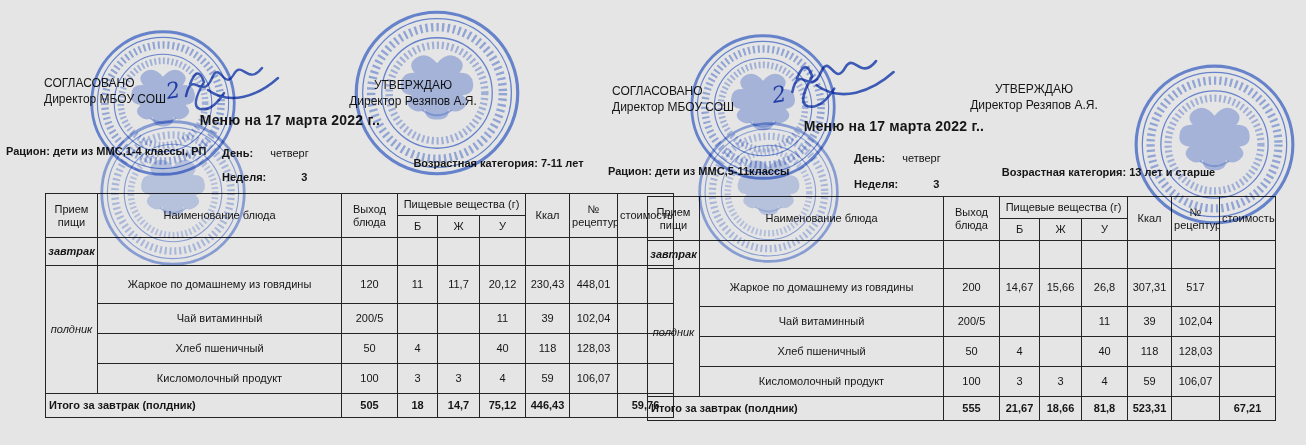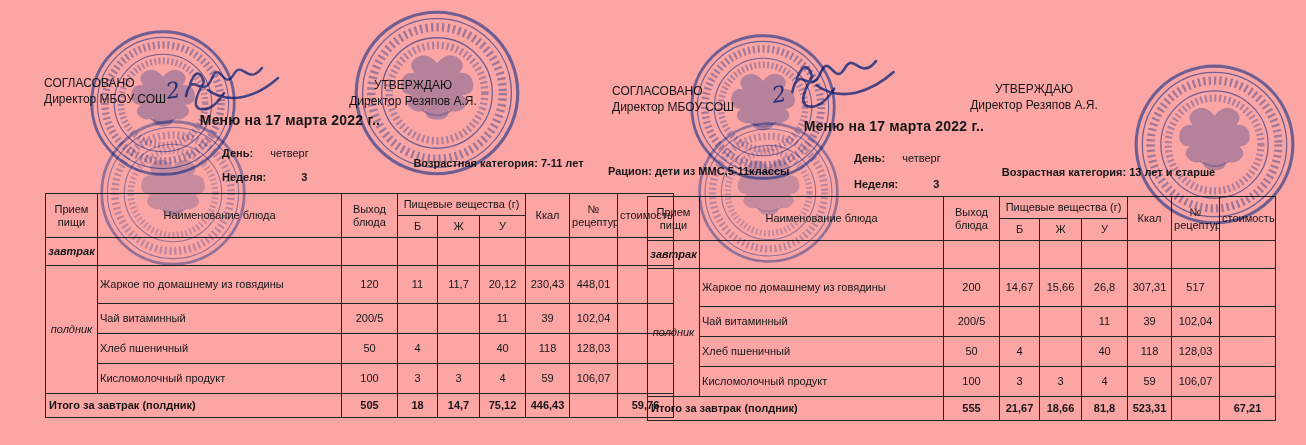--- a/index.html
+++ b/index.html
@@ -1,28 +1,28 @@
 <!DOCTYPE html>
 <html><head>
 <meta charset="utf-8">
 <style>
   html,body{margin:0;padding:0;background:#ffffff;font-family:"Liberation Sans",sans-serif;color:#161616;}
-  #page{position:relative;width:1306px;height:445px;background:#fca5a5;overflow:hidden;}
+  #page{position:relative;width:1306px;height:445px;background:#e5e5e5;overflow:hidden;}
   .doc{position:absolute;top:0;height:445px;width:656px;}
   .abs{position:absolute;}
   .b{font-weight:700;}
   .fs11{font-size:11px;line-height:1.25;}
   .fs12{font-size:12px;line-height:1.3;}
   .title{font-size:14px;font-weight:700;letter-spacing:.2px;}
   .center{text-align:center;}
   table.menu{border-collapse:collapse;table-layout:fixed;background:transparent;margin-left:41px;}
   .menu th,.menu td{border:1px solid #242424;font-size:11px;padding:1px 2px;vertical-align:middle;overflow:hidden;line-height:1.12;}
   .menu th{font-weight:400;text-align:center;}
   .menu td.num{text-align:center;}
-  .menu td.dish{text-align:left;padding-left:2px;}
+  .menu td.dish{text-align:center;padding-left:2px;}
   .menu td.meal{text-align:center;font-style:italic;}
   tr.total td{font-weight:700;}
   tr.total td.lbl{text-align:left;padding-left:3px;}
   .rh-h1{height:22px}.rh-h2{height:22px}.rh-meal{height:28px}
   .rh-r0{height:38px}.rh-r{height:30px}.rh-t{height:24px}
   .stamp{position:absolute;color:#3f6cd8;opacity:.75;mix-blend-mode:multiply;pointer-events:none;}
   .stamp.light{opacity:.55;}
   .sig{position:absolute;color:#2f54c4;opacity:.9;mix-blend-mode:multiply;pointer-events:none;}
   .hand{position:absolute;font-family:"DejaVu Serif",serif;font-style:italic;color:#2f54c4;font-size:22px;transform:rotate(-10deg);mix-blend-mode:multiply;}
 </style>
@@ -55,20 +55,21 @@
       <div>Директор МБОУ СОШ</div>
     </div>
 
     <div class="abs fs12 center" style="left:318px;top:78px;width:190px;">
       <div>УТВЕРЖДАЮ</div>
       <div>Директор Резяпов А.Я.</div>
     </div>
 
     <div class="abs title" style="left:150px;top:112px;width:280px;text-align:center;">Меню на 17 марта  2022 г..</div>
 
+    <div class="abs fs11 b" style="left:6px;top:145px;width:205px;">Рацион: дети из ММС,1-4 классы, РП</div>
 
     <div class="abs fs11" style="left:222px;top:147px;">
       <span class="b">День:</span>
       <span style="margin-left:14px;">четверг</span>
     </div>
 
     <div class="abs fs11" style="left:222px;top:171px;">
       <span class="b">Неделя:</span>
       <span class="b" style="margin-left:32px;">3</span>
     </div>

